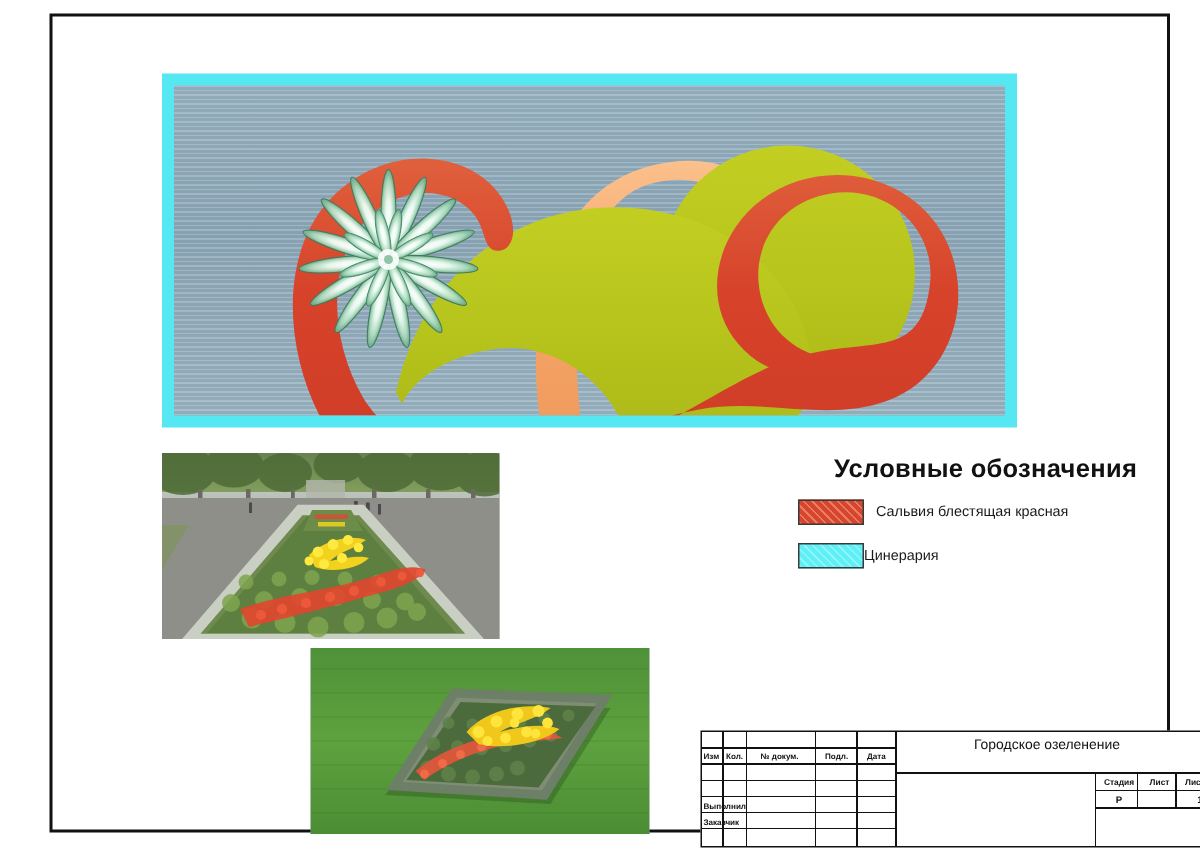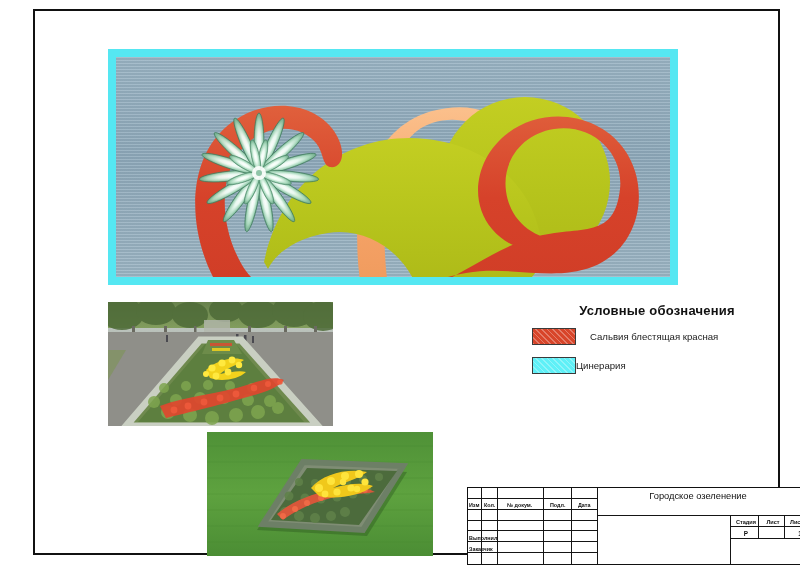--- a/index.html
+++ b/index.html
@@ -52,21 +52,21 @@
   }
   #photo-street{left:73px;top:291px;width:225px;height:124px;}
   #photo-render{left:172px;top:421px;width:226px;height:124px;}
   .photo svg{display:block;width:100%;height:100%;}
 
   
   #legend{
     position:absolute;left:497px;top:292px;width:232px;
   }
   #legend-title{
-    font-size:13px;font-weight:bold;color:#111;
+    font-size:17px;font-weight:bold;color:#111;
     text-align:center;letter-spacing:.2px;
     margin:0 0 9px 18px;white-space:nowrap;
   }
   .legend-row{
     display:flex;align-items:center;height:19px;margin-bottom:10px;
   }
   .swatch{
     width:44px;height:17px;flex:0 0 44px;
     border:1px solid #3a3a3a;
     box-sizing:border-box;
@@ -409,21 +409,21 @@
             <circle cx="136" cy="50" r="3.2"></circle>
         </g>
       </svg>
     </div>
 
     <div id="legend">
       <div id="legend-title">Условные обозначения</div>
 
       <div class="legend-row">
         <span class="swatch" style="background:#d8452a"></span>
-        <span class="legend-label" style="margin-left:14px">Сальвия блестящая красная</span>
+        <span class="legend-label" style="margin-left:8px">Сальвия блестящая красная</span>
       </div>
 
 
 
 
       <div class="legend-row">
         <span class="swatch" style="background:#5ff0f7"></span>
         <span class="legend-label" style="">Цинерария</span>
       </div>
     </div>

